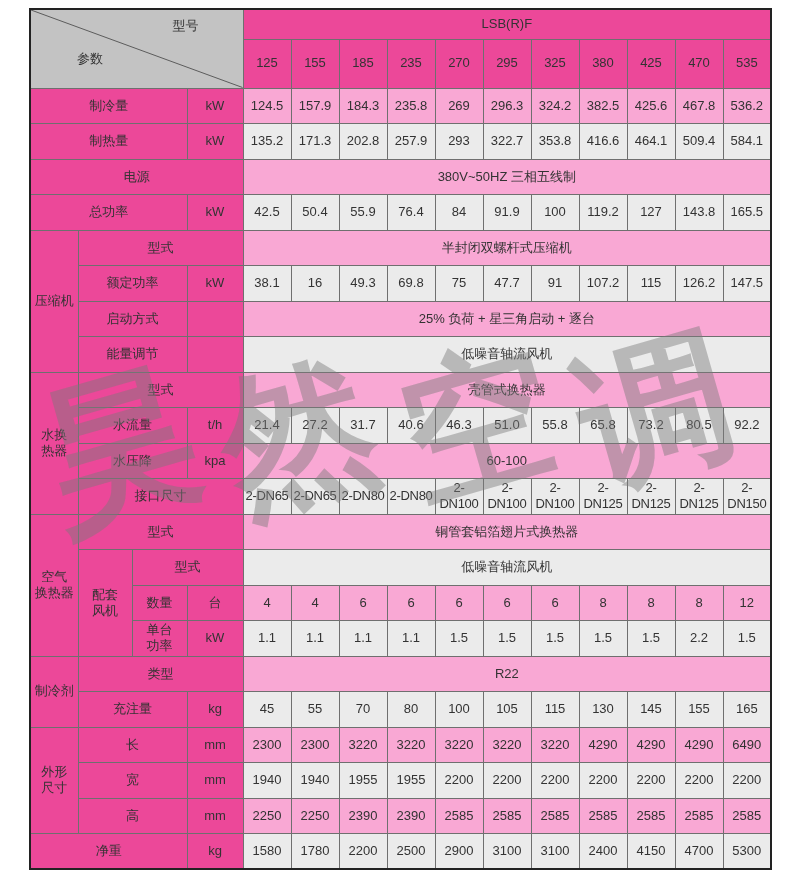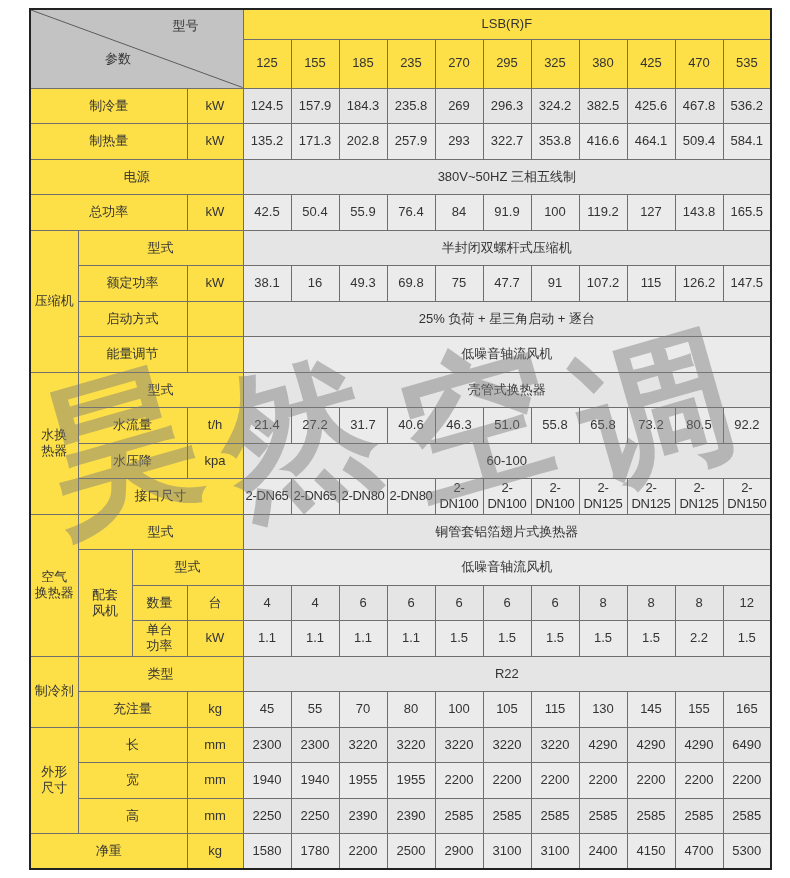--- a/index.html
+++ b/index.html
@@ -24,29 +24,29 @@
     vertical-align:middle;
     color:#333333;
     font-size:13px;
     padding:0;
     overflow:hidden;
     line-height:1.25;
   }
   thead tr.r-head1{height:30px;}
   thead tr.r-head2{height:49px;}
   tbody tr{height:35.5px;}
-  td.lab{background:#fde047;}
+  td.lab{background:#ec4899;}
   td.grp, td.rowlab{white-space:pre-line;}
-  td.shade-a{background:#e5e5e5;}
+  td.shade-a{background:#f9a8d4;}
   td.shade-b{background:#ebebeb;}
   td.small{font-size:9.5px;letter-spacing:-0.3px;}
   td.corner{position:relative;background:#c3c3c3;}
   td.corner svg{position:absolute;left:0;top:0;width:100%;height:100%;display:block;}
   .corner-tr{position:absolute;right:44px;top:8px;}
-  .corner-bl{position:absolute;left:46px;top:41px;margin-left:28px;}
+  .corner-bl{position:absolute;left:46px;top:41px;}
   .watermark{
     position:absolute;
     left:42px;top:338px;
     width:690px;height:180px;
     display:flex;
     justify-content:space-between;
     align-items:center;
     transform:rotate(-4deg);
     pointer-events:none;
     z-index:5;

